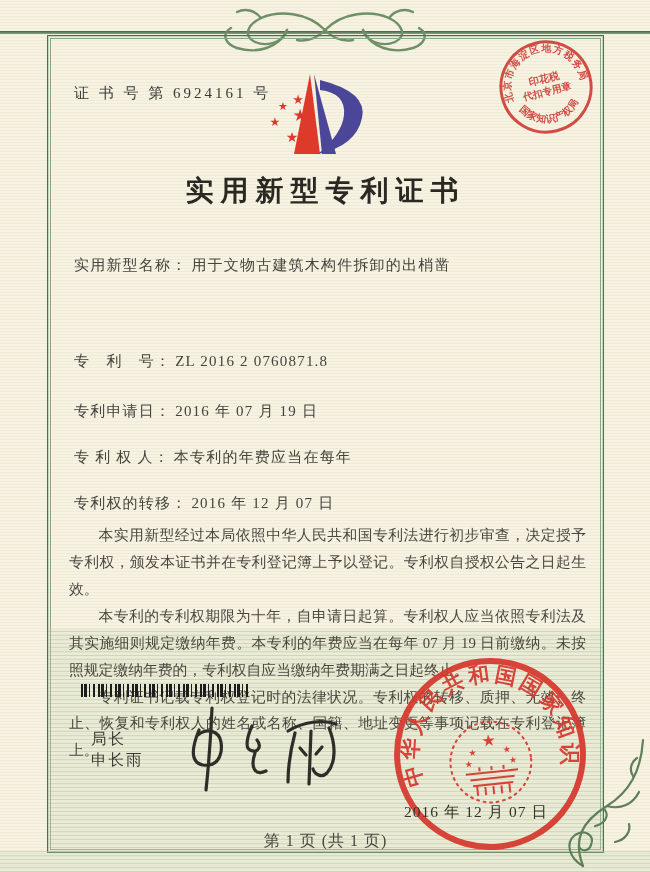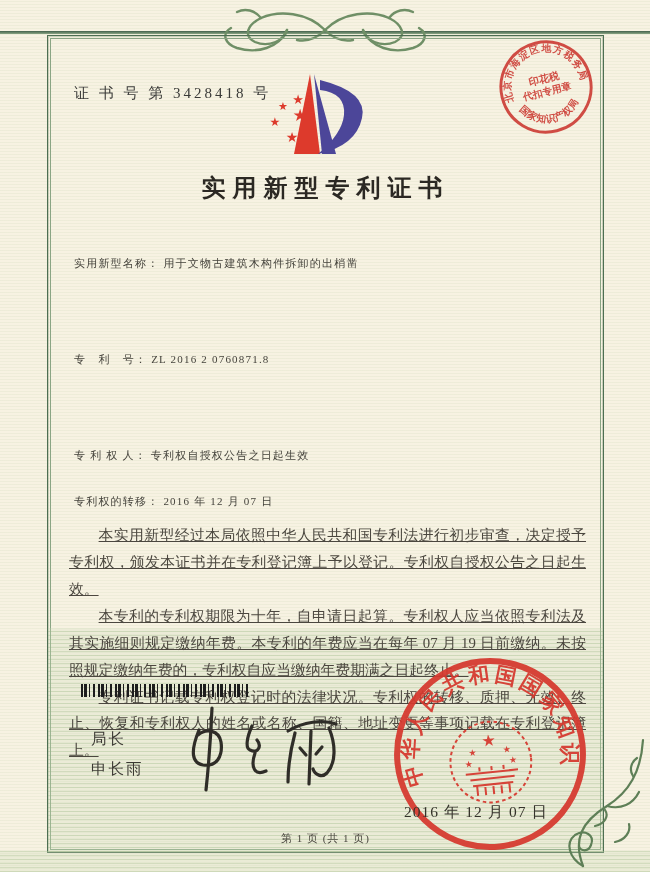--- a/index.html
+++ b/index.html
@@ -21,42 +21,42 @@
     background:rgba(205,220,185,.28);
     background-image:repeating-linear-gradient(0deg,rgba(150,180,128,.30) 0 1px,transparent 1px 4px);}
   .below-frame-tint{position:absolute;left:0;top:851px;width:100%;height:21px;
     background:rgba(205,220,185,.30);
     background-image:repeating-linear-gradient(0deg,rgba(150,180,128,.28) 0 1px,transparent 1px 4px);}
   .cert-no{position:absolute;left:26px;top:48px;font-size:15px;letter-spacing:3px;color:#3a3a38;}
   .logo{position:absolute;left:198px;top:30px;width:158px;height:96px;}
   .tax-stamp{position:absolute;left:449px;top:2px;width:98px;height:98px;
     transform:rotate(-14deg);opacity:.9;}
   .title{position:absolute;left:0;width:100%;top:136px;text-align:center;
-    font-size:24px;font-weight:bold;letter-spacing:7px;color:#2b2823;}
-  .field{position:absolute;left:26px;font-size:11px;color:#45433c;
+    font-size:28px;font-weight:bold;letter-spacing:7px;color:#2b2823;}
+  .field{position:absolute;left:26px;font-size:15px;color:#45433c;
     letter-spacing:1.2px;white-space:nowrap;}
   .field .lbl{margin-right:4px;}
   .body-text{position:absolute;left:21px;top:486px;width:517px;font-size:14.8px;
     line-height:1.82;color:#4b473f;text-align:justify;}
-  .body-text p{margin:0;text-indent:2em;text-decoration:underline;}
+  .body-text p{margin:0;text-indent:2em;}
   .barcode{position:absolute;left:33px;top:648px;width:168px;height:13px;
     background:repeating-linear-gradient(90deg,
       #1d1d1d 0 2px,transparent 2px 3px,
       #1d1d1d 3px 6px,transparent 6px 8px,
       #1d1d1d 8px 9px,transparent 9px 12px,
       #1d1d1d 12px 14px,transparent 14px 17px);}
   .director{position:absolute;left:43px;top:693px;font-size:15.5px;color:#3b3933;}
-  .director div{margin-bottom:9px;letter-spacing:2px;}
+  .director div{letter-spacing:2px;}
   .signature{position:absolute;left:128px;top:664px;width:180px;height:100px;}
   .big-seal{position:absolute;left:341px;top:617px;width:202px;height:202px;
     transform:rotate(-6deg);opacity:.93;}
   .seal-date{position:absolute;left:356px;top:766px;font-size:15.5px;
     letter-spacing:1px;color:#35332b;z-index:5;}
   .footer{position:absolute;left:0;width:100%;top:795px;text-align:center;
-    font-size:11px;color:#49473f;letter-spacing:1px;}
+    font-size:16px;color:#49473f;letter-spacing:1px;}
   .corner-ornament{position:absolute;left:545px;top:738px;width:105px;height:134px;}
 </style>
 </head>
 <body>
 
 <div class="page">
 
   <div class="top-line"></div>
   <svg class="top-ornament" viewBox="0 0 300 56">
     <g fill="none" stroke="#6f8f66" stroke-width="2.4" stroke-linecap="round">
@@ -72,21 +72,21 @@
         <path d="M86,18 C80,10 70,8 62,12"></path>
         <path d="M150,30 C142,38 132,42 122,40"></path>
       </g>
     </g>
   </svg>
 
   <div class="frame">
     <div class="frame-inner"></div>
     <div class="bottom-tint"></div>
 
-    <div class="cert-no">证 书 号 第 3428418 号</div>
+    <div class="cert-no">证 书 号 第 6924161 号</div>
 
     <svg class="logo" viewBox="0 0 158 96">
       <g fill="#dd3a2c" font-family="DejaVu Sans, sans-serif">
         <text x="52" y="38" font-size="13" text-anchor="middle">★</text>
         <text x="37" y="44" font-size="11" text-anchor="middle">★</text>
         <text x="29" y="60" font-size="12" text-anchor="middle">★</text>
         <text x="54" y="55" font-size="17" text-anchor="middle">★</text>
         <text x="46" y="76" font-size="14" text-anchor="middle">★</text>
       </g>
       <polygon points="64,8 74,88 48,88" fill="#dd3a2c"></polygon>
@@ -111,22 +111,25 @@
     </svg>
 
     <div class="title">实用新型专利证书</div>
 
     <div class="field" style="top:220px">
       <span class="lbl">实用新型名称：</span><span>用于文物古建筑木构件拆卸的出梢凿</span>
     </div>
     <div class="field" style="top:316px">
       <span class="lbl">专　利　号：</span><span>ZL 2016 2 0760871.8</span>
     </div>
+    <div class="field" style="top:366px">
+      <span class="lbl">专利申请日：</span><span>2016 年 07 月 19 日</span>
+    </div>
     <div class="field" style="top:412px">
-      <span class="lbl">专 利 权 人：</span><span>专利权自授权公告之日起生效</span>
+      <span class="lbl">专 利 权 人：</span><span>本专利的年费应当在每年</span>
     </div>
     <div class="field" style="top:458px">
       <span class="lbl">专利权的转移：</span><span>2016 年 12 月 07 日</span>
     </div>
 
     <div class="body-text">
       <p>本实用新型经过本局依照中华人民共和国专利法进行初步审查，决定授予专利权，颁发本证书并在专利登记簿上予以登记。专利权自授权公告之日起生效。</p>
       <p>本专利的专利权期限为十年，自申请日起算。专利权人应当依照专利法及其实施细则规定缴纳年费。本专利的年费应当在每年 07 月 19 日前缴纳。未按照规定缴纳年费的，专利权自应当缴纳年费期满之日起终止。</p>
       <p>专利证书记载专利权登记时的法律状况。专利权的转移、质押、无效、终止、恢复和专利权人的姓名或名称、国籍、地址变更等事项记载在专利登记簿上。</p>
     </div>

